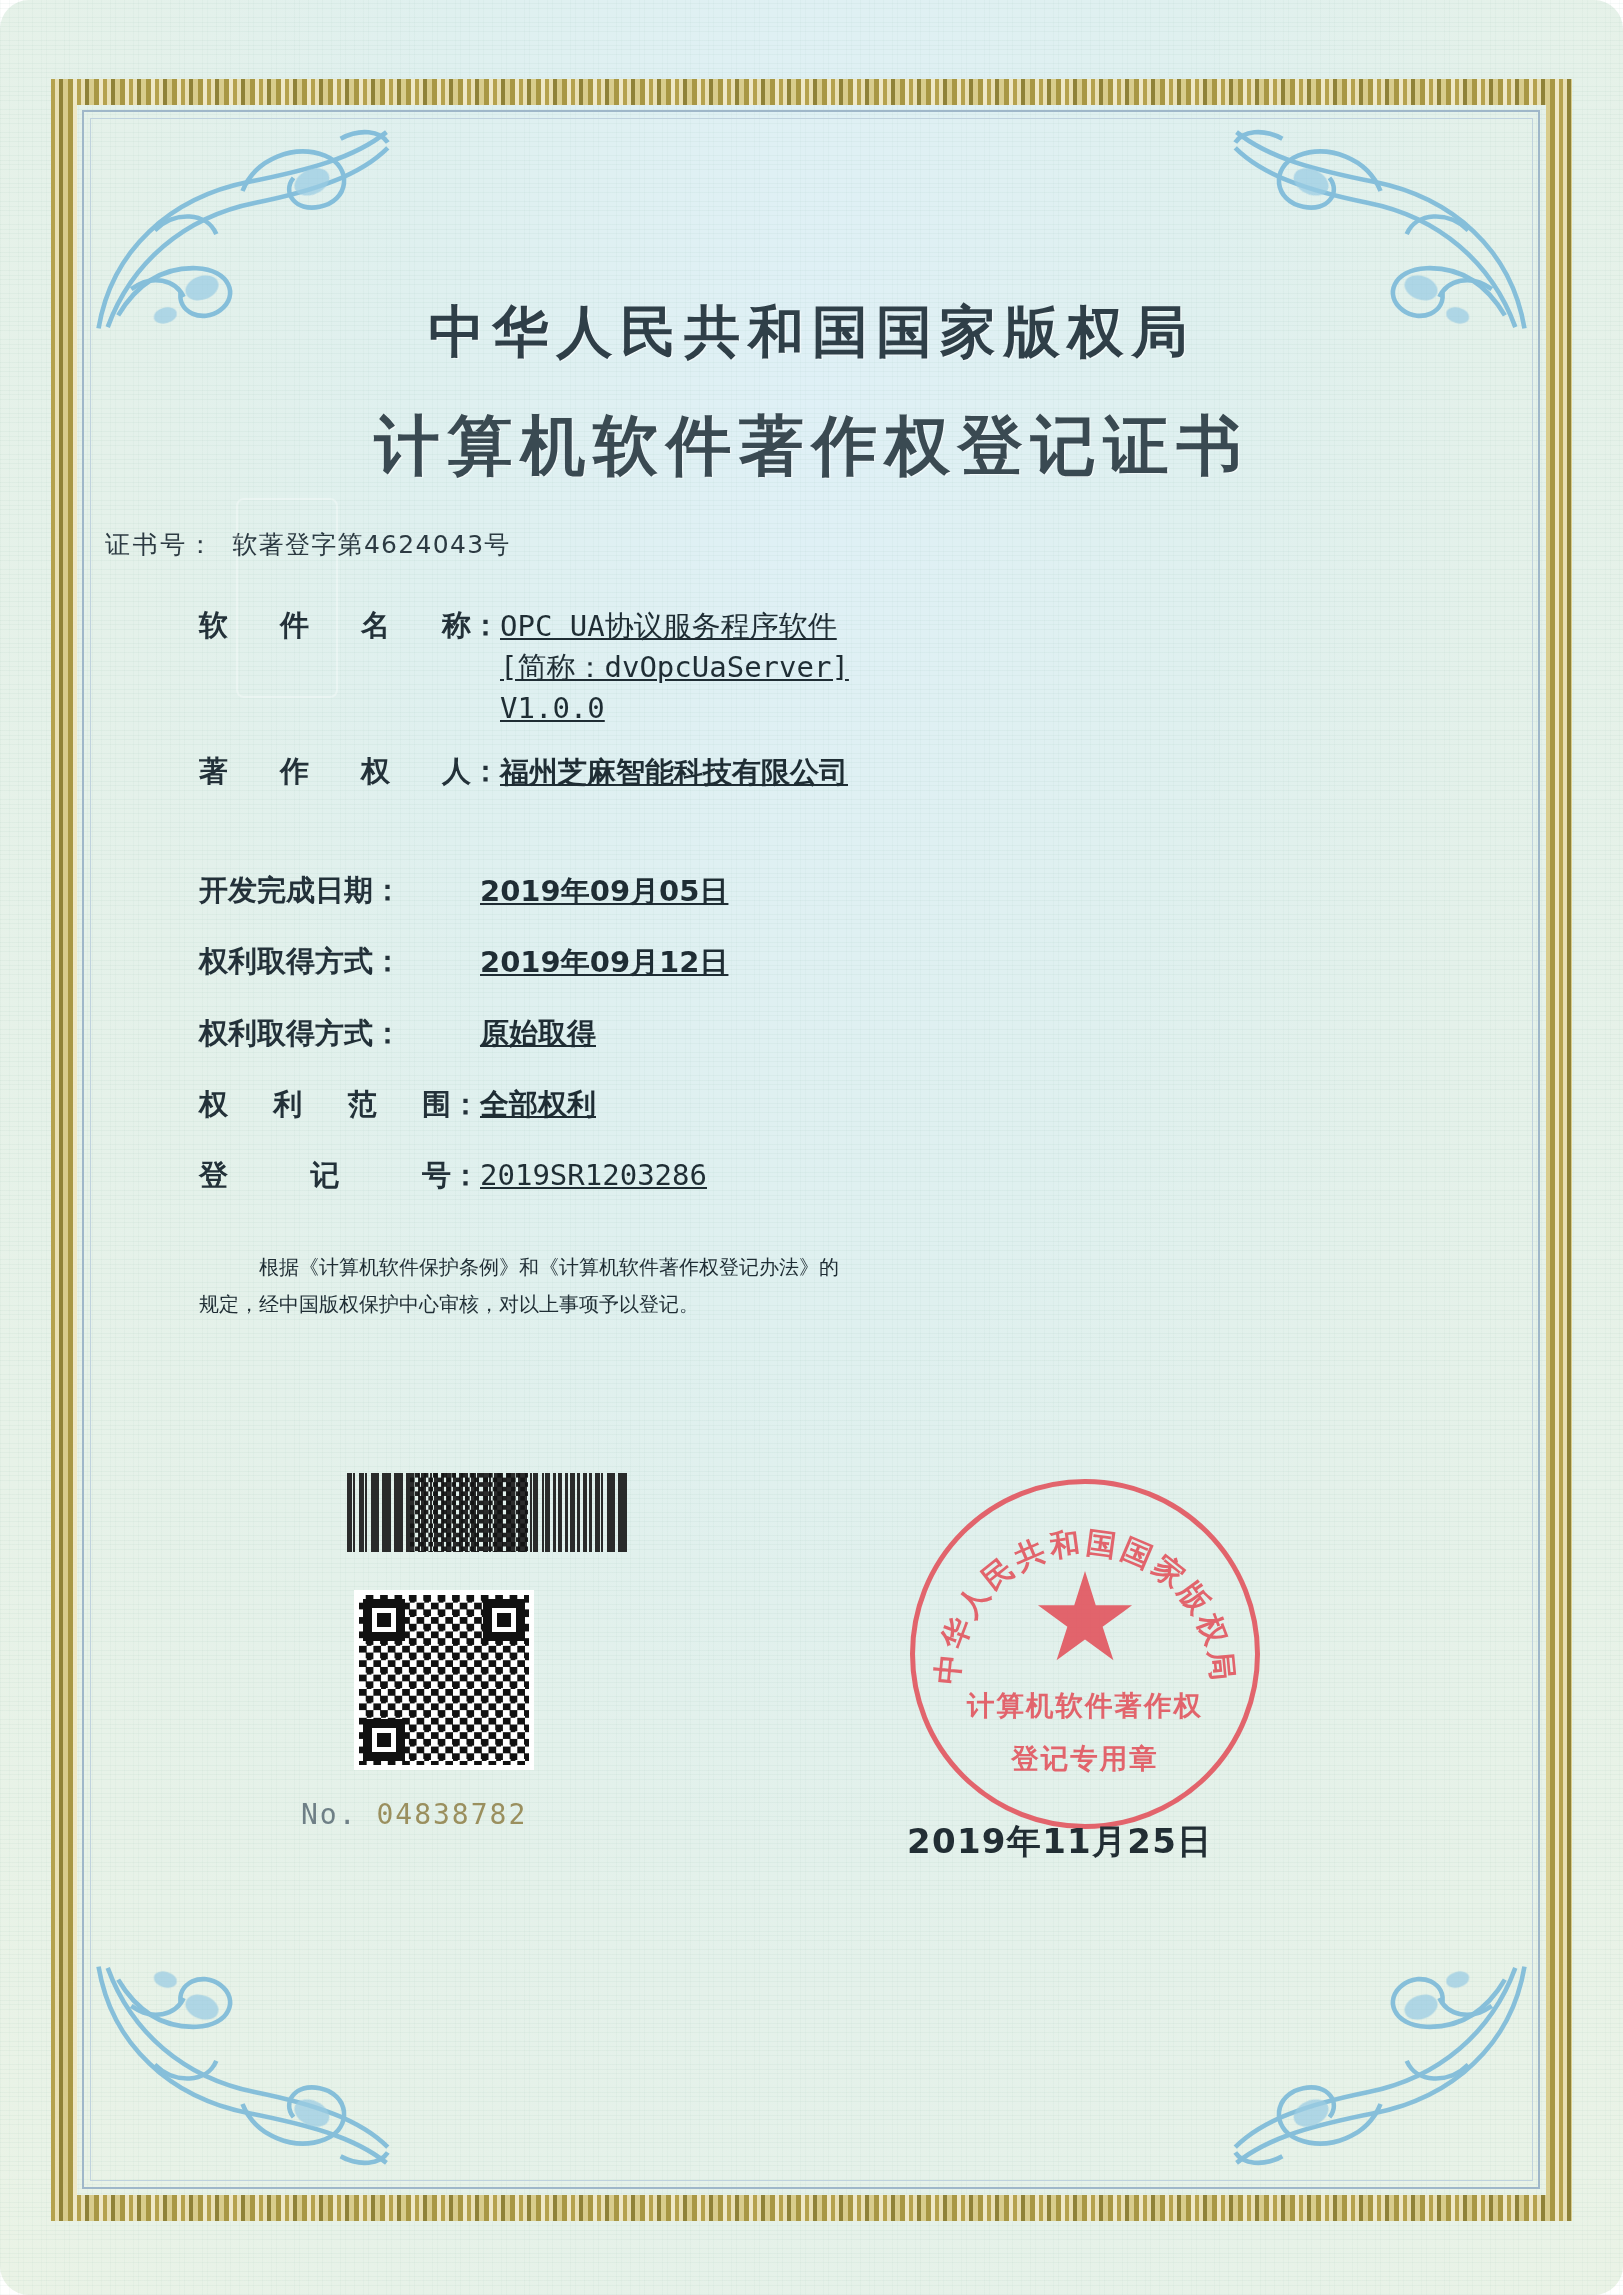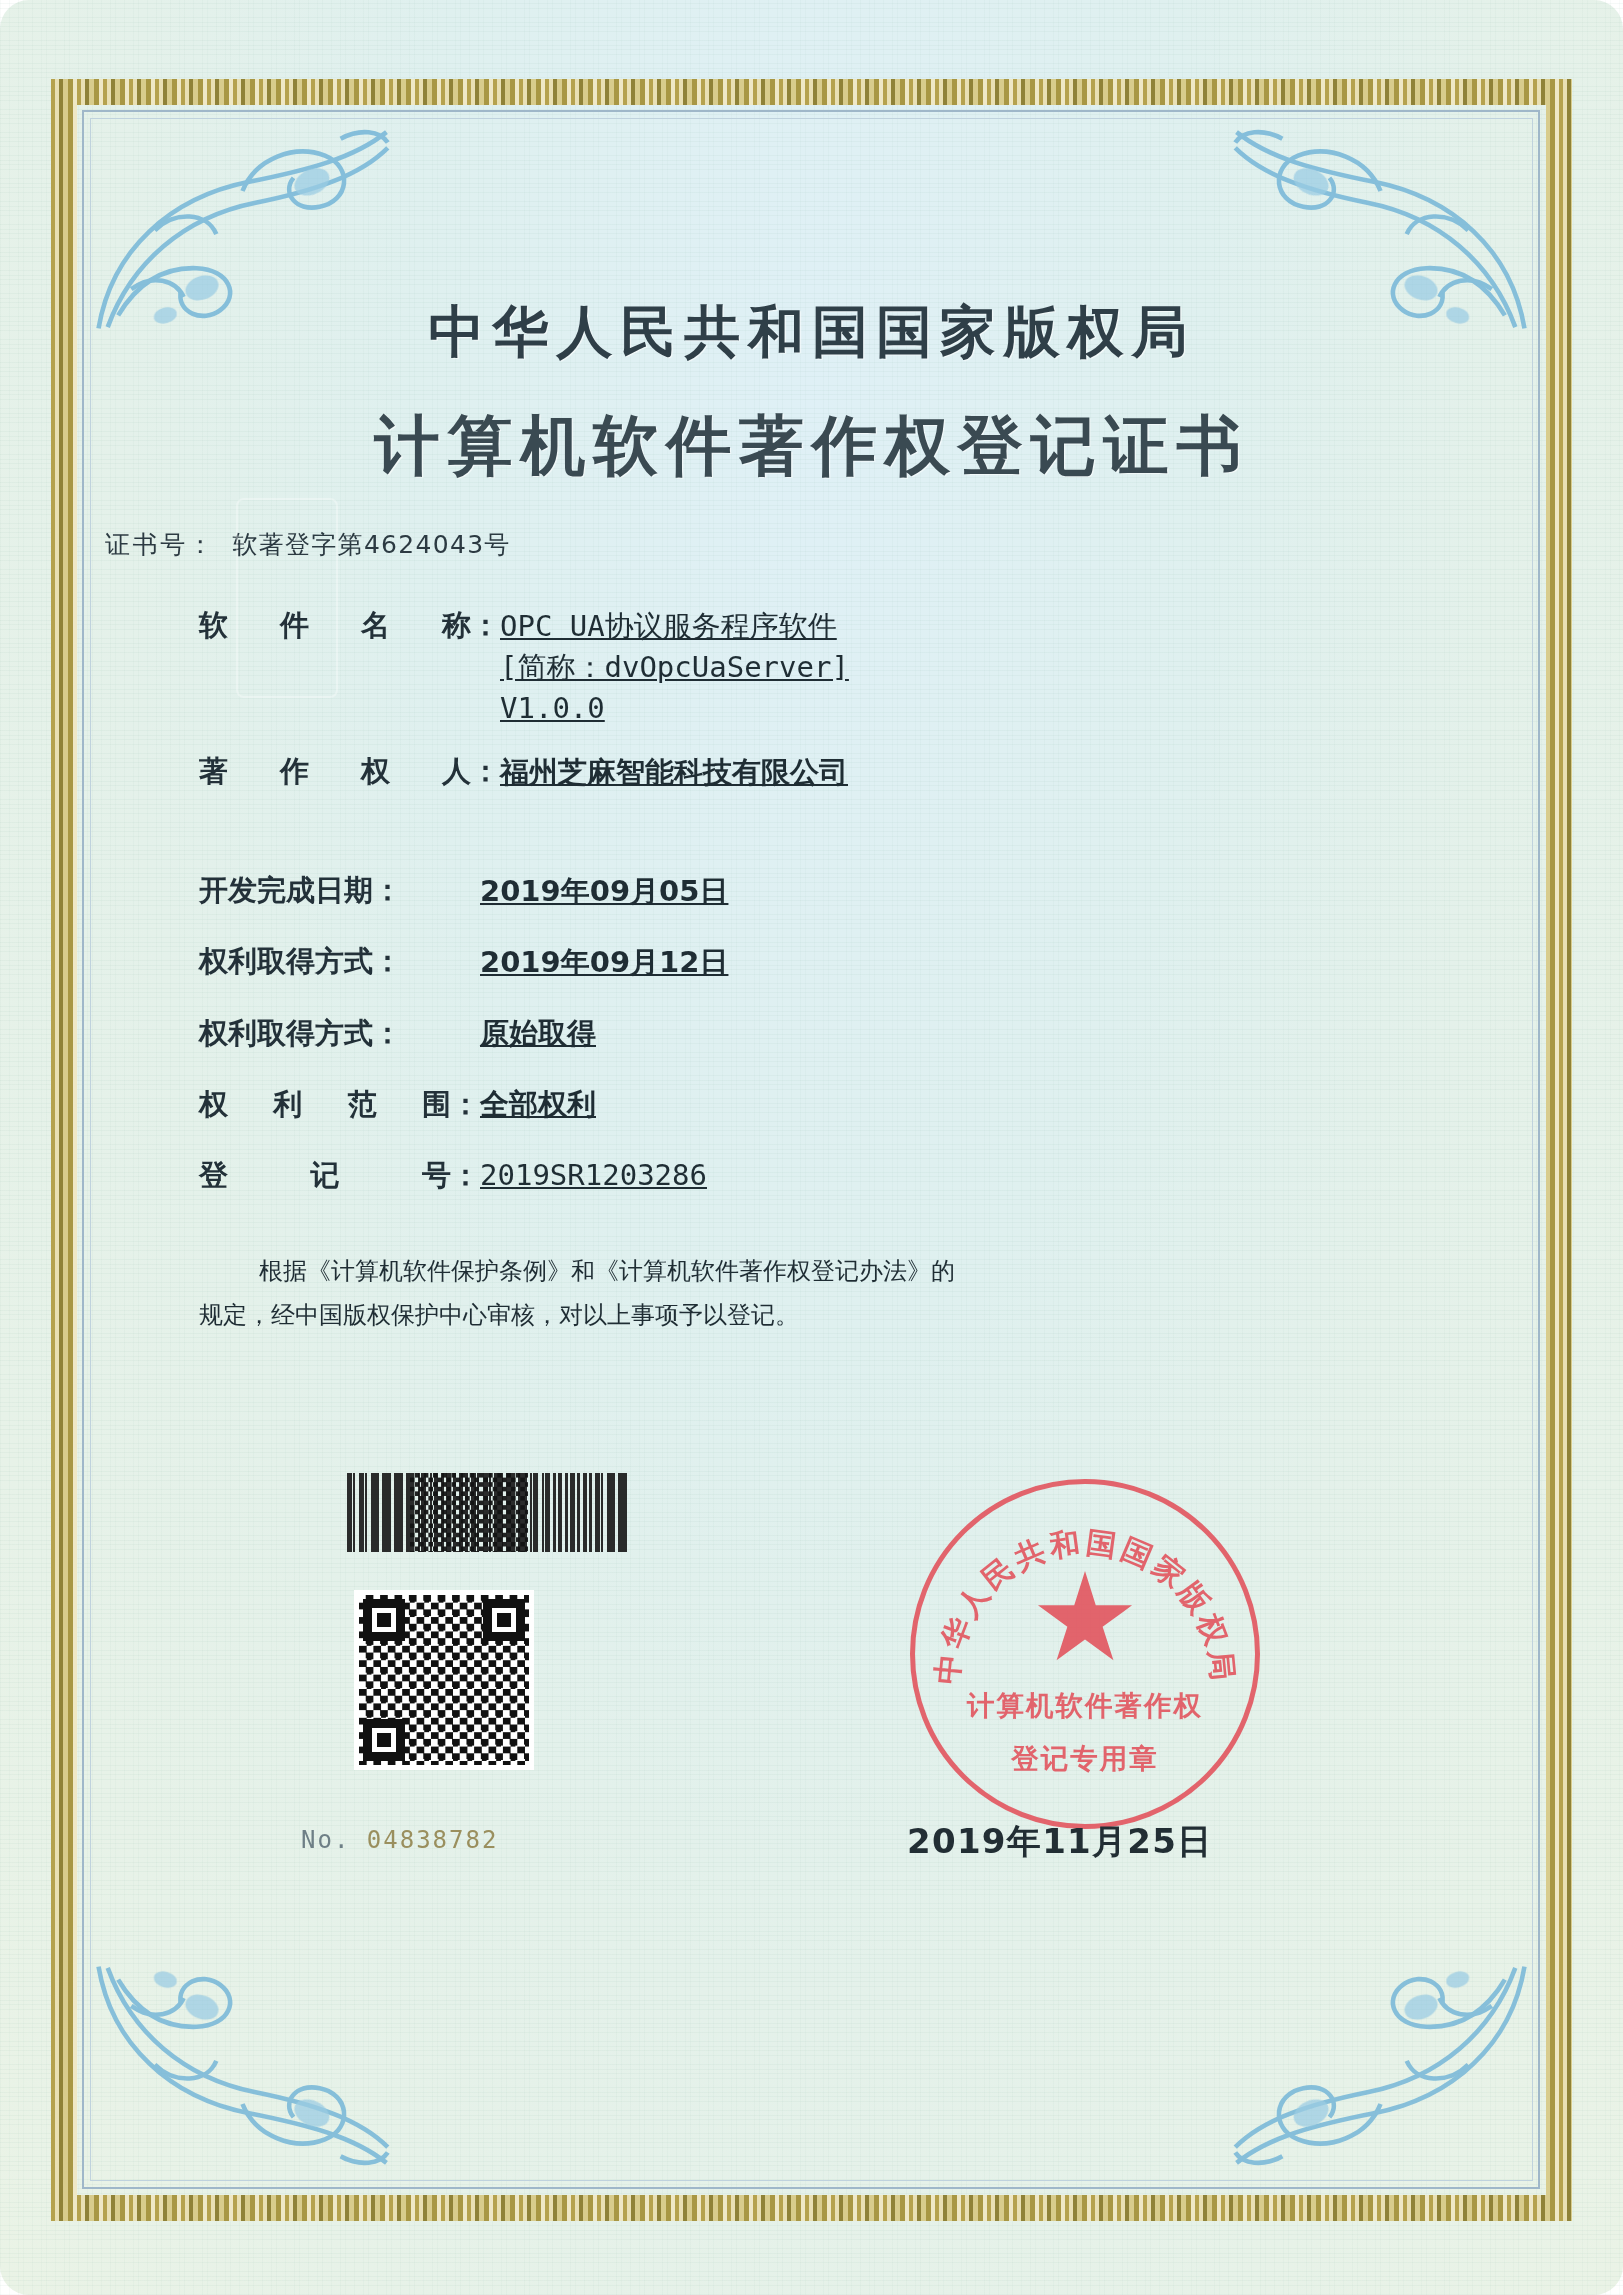--- a/index.html
+++ b/index.html
@@ -177,21 +177,21 @@
   .gap-block { height: 56px; }
 
   .fields2 { padding-left: 94px; }
   .fields2 .field-row { margin-bottom: 30px; align-items: center; }
   .fields2 .field-label { width: 281px; flex: 0 0 281px; }
 
   .paragraph {
     margin-top: 52px;
     padding: 0 98px 0 94px;
     font-family: "DejaVu Sans", sans-serif;
-    font-size: 24px;
+    font-size: 20px;
     color: #1f2d34;
     line-height: 1.85;
     text-align: justify;
   }
   .paragraph .indent { display: inline-block; width: 60px; }
 
   
   .lower {
     position: absolute;
     left: 0; top: 1335px;
@@ -248,23 +248,23 @@
     position: absolute;
     inset: 5.2px;
     background: #111;
   }
   .qr-eye.tl { left: 3.9px;  top: 3.9px; }
   .qr-eye.tr { right: 3.9px; top: 3.9px; }
   .qr-eye.bl { left: 3.9px;  bottom: 3.9px; }
 
   .doc-no {
     position: absolute;
-    left: 196px; top: 360px;
+    left: 196px; top: 332px;
     font-family: "DejaVu Sans Mono", monospace;
-    font-size: 24px;
+    font-size: 28px;
     color: #9a8f5e;
     letter-spacing: 2px;
   }
   .doc-no .prefix { color: #6e7f86; }
 
   
   .seal {
     position: absolute;
     left: 805px; top: 13px;
     width: 340px;

